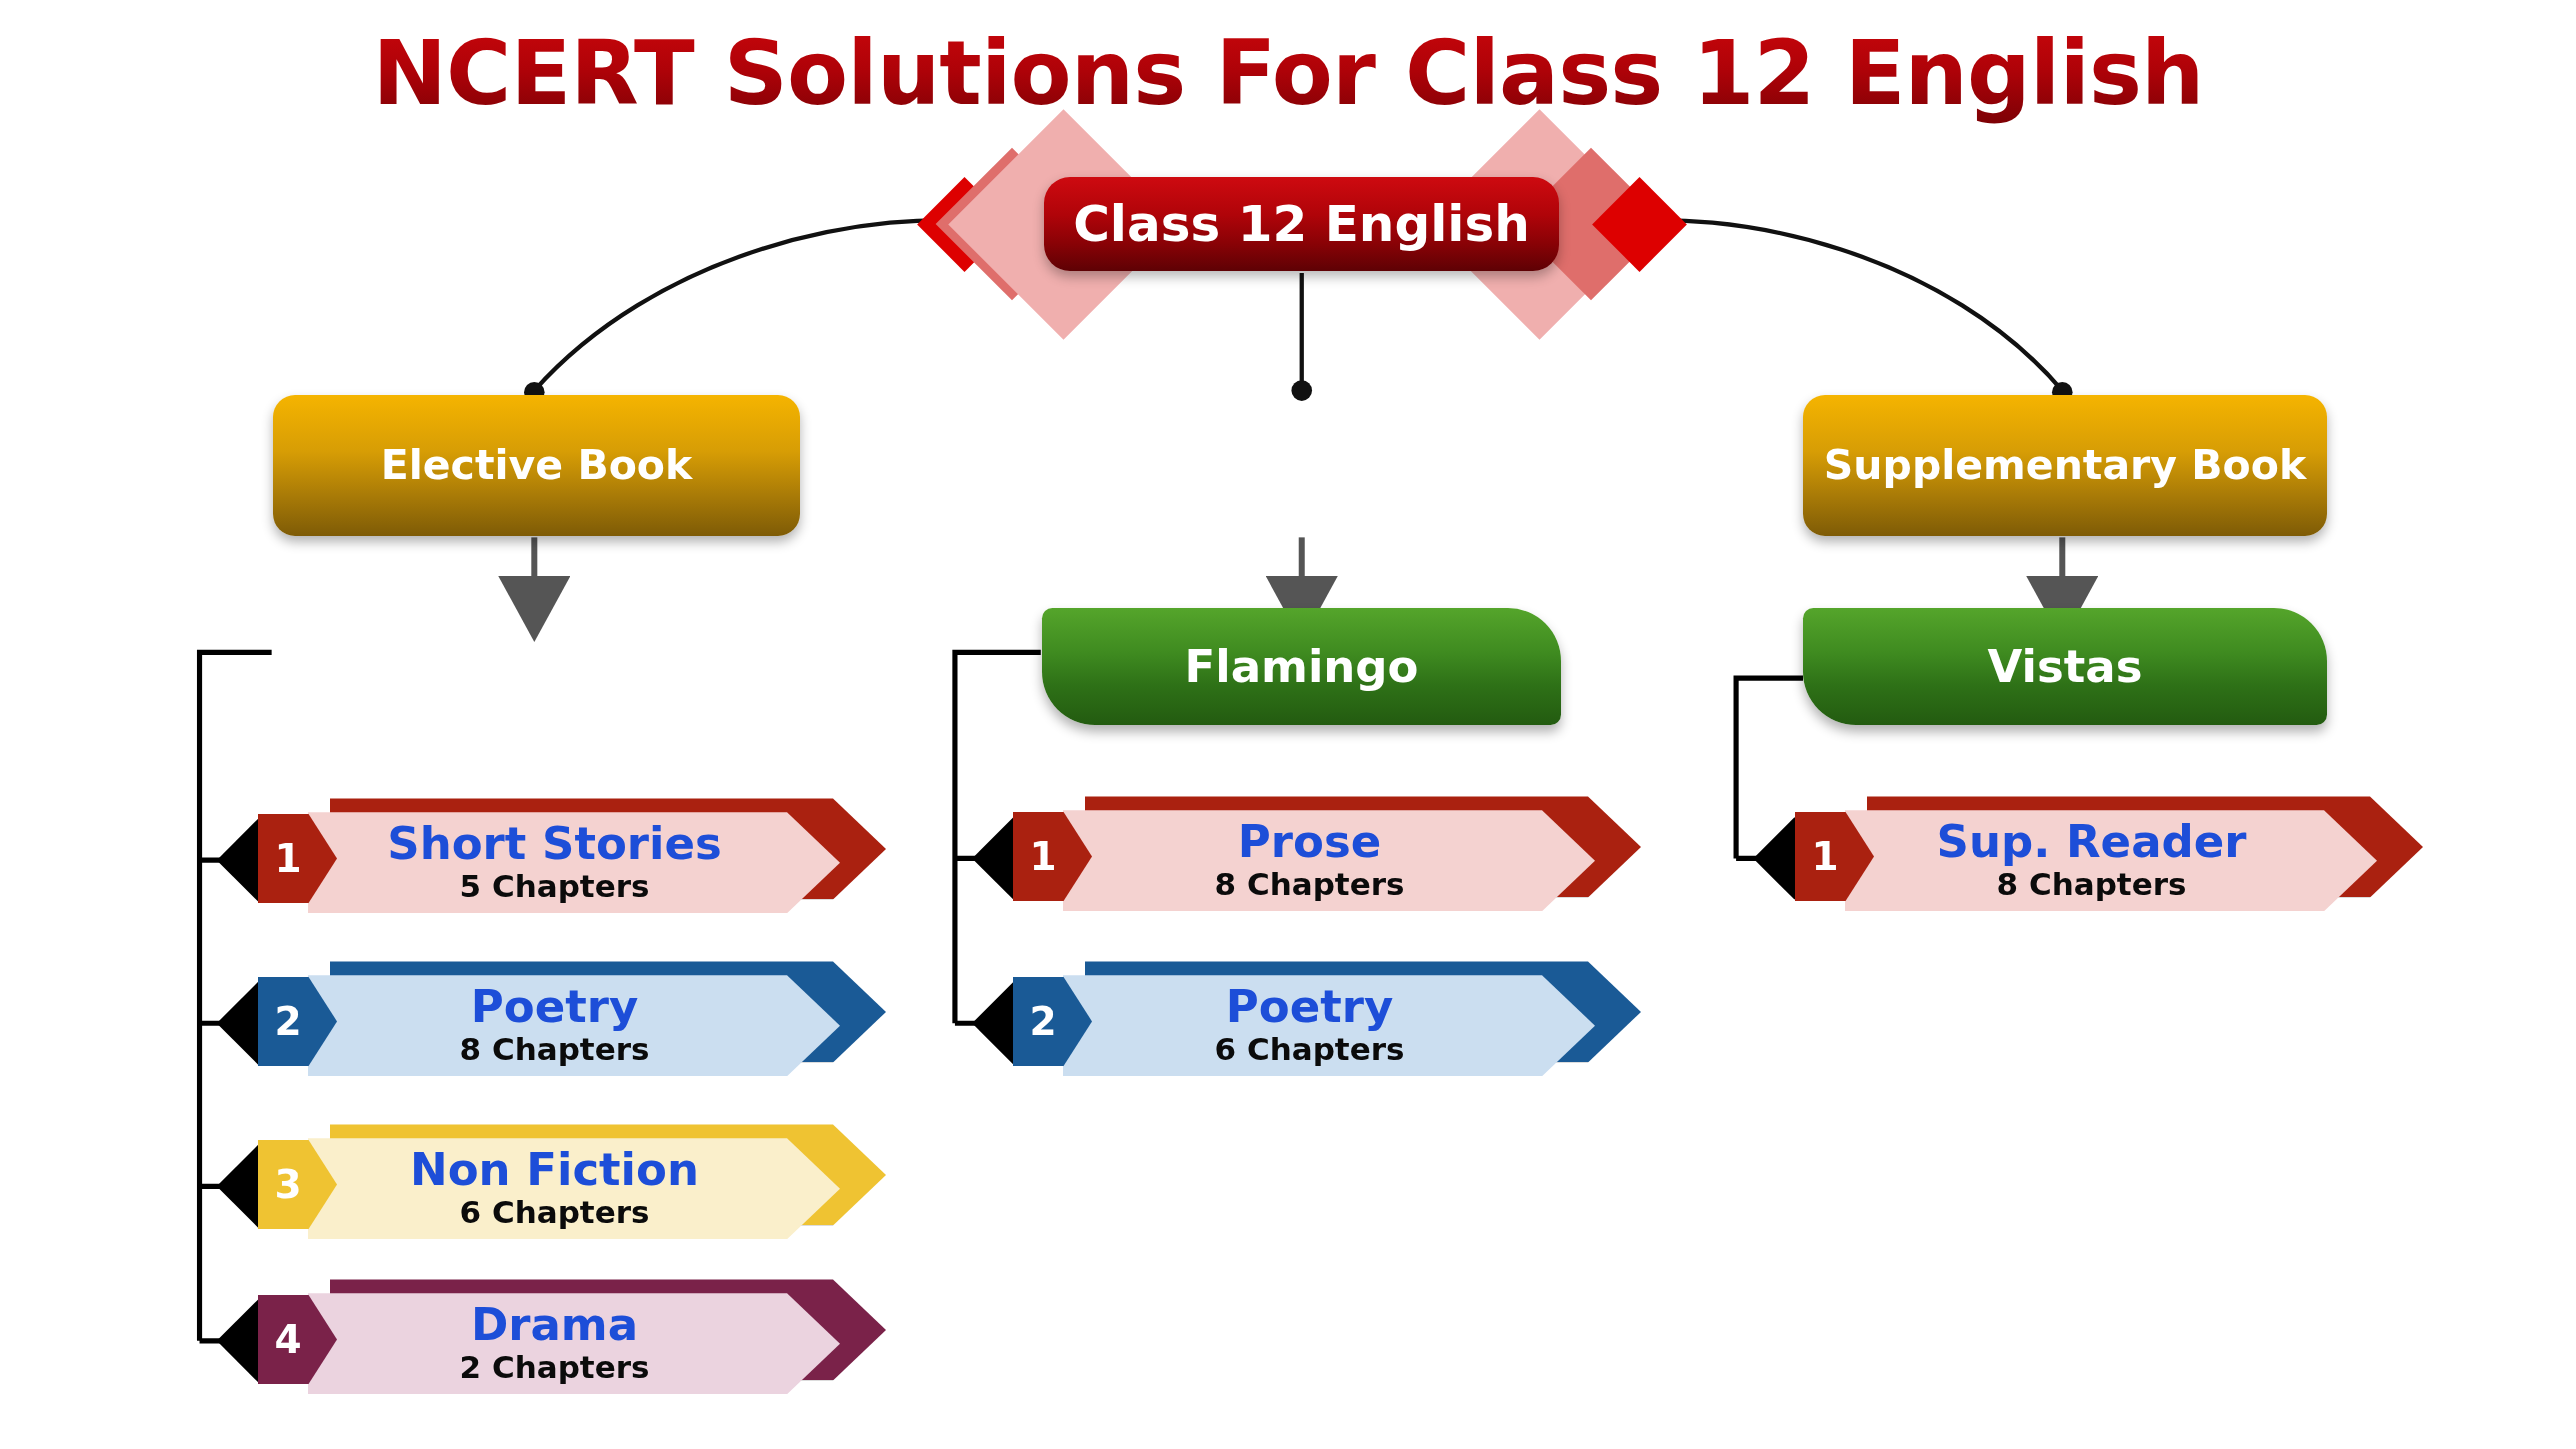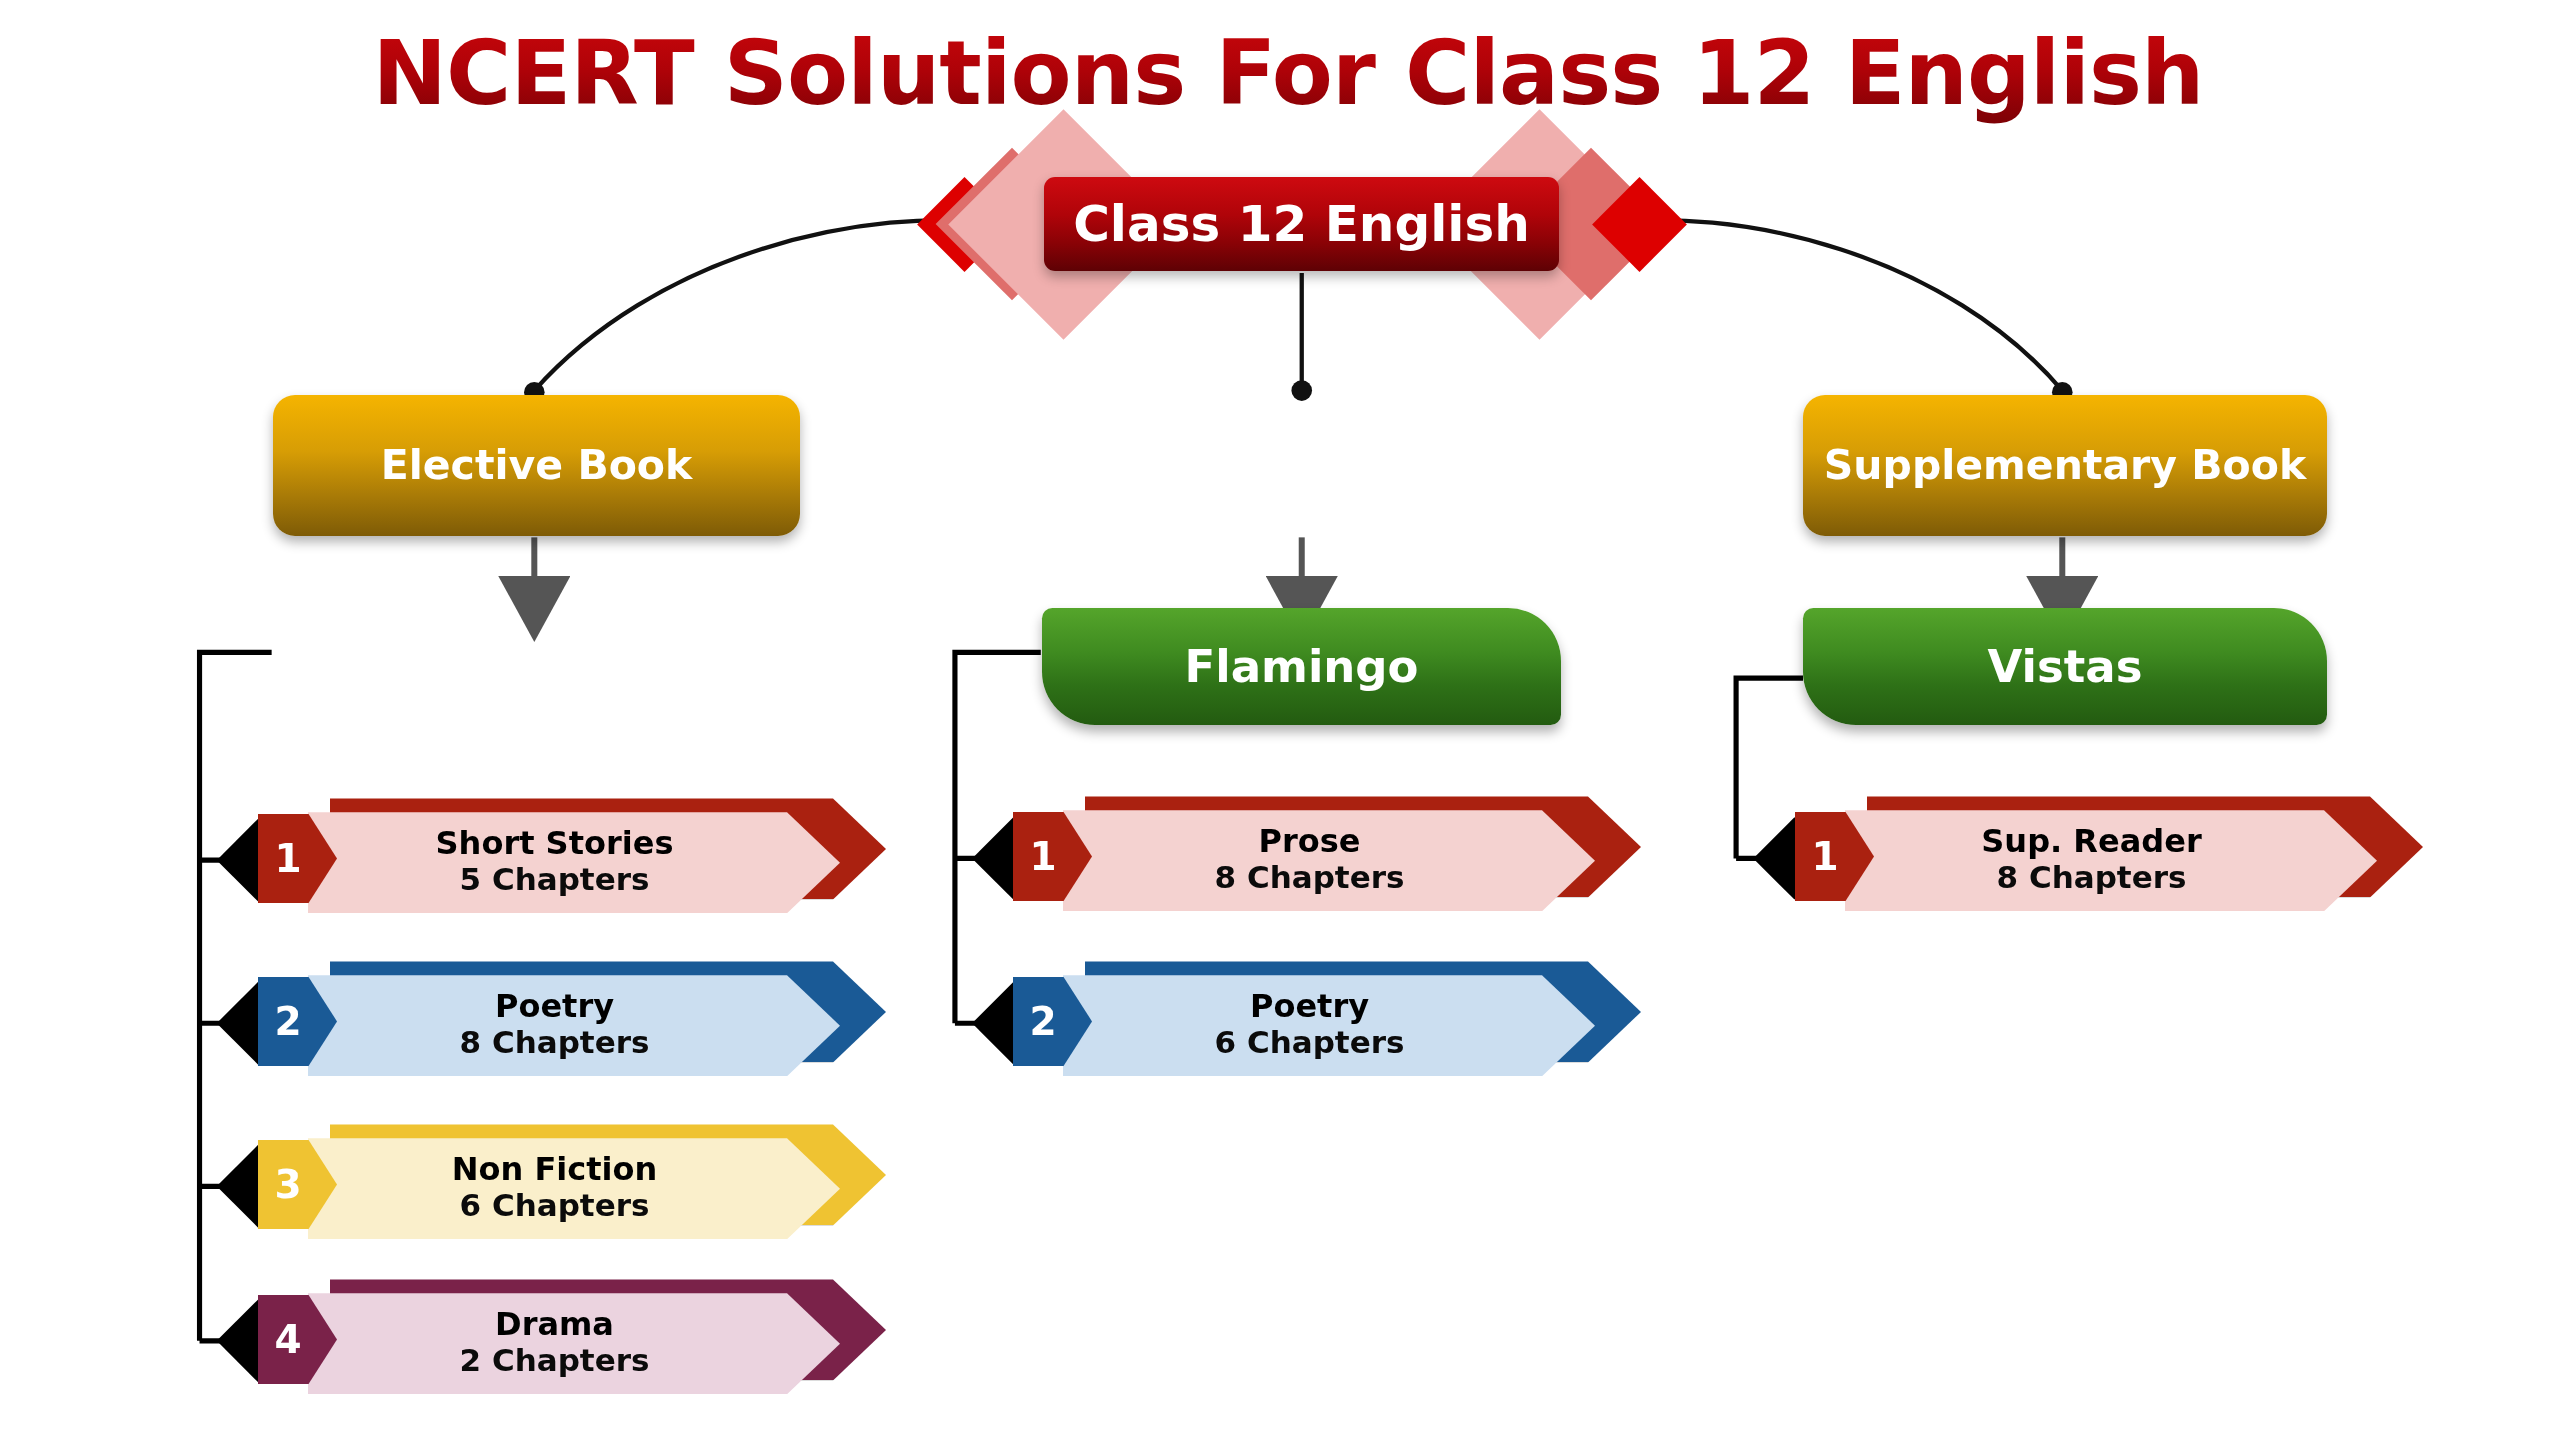--- a/index.html
+++ b/index.html
@@ -16,21 +16,21 @@
     -webkit-text-fill-color:transparent;
     font-family:"DejaVu Sans","Liberation Sans",sans-serif;
   }
 
   
   #wires { position:absolute; left:0; top:0; width:2576px; height:1449px; }
 
   
   #root-node {
     position:absolute; left:1044px; top:177px; width:515px; height:94px;
-    border-radius:11px;
+    border-radius:26px;
     background:linear-gradient(180deg,#CE0A10 0%,#B00409 40%,#8A0206 70%,#5E0104 100%);
     box-shadow:0 5.2px 12px rgba(0,0,0,.28);
     display:flex; align-items:center; justify-content:center; z-index:6;
   }
   #root-node .lbl { color:#fff; font-size:50px; font-weight:bold;
     font-family:"DejaVu Sans","Liberation Sans",sans-serif; white-space:nowrap; }
 
   .dia { position:absolute; z-index:5; }
   .dia i { display:block; width:100%; height:100%; transform:rotate(45deg); }
 
@@ -63,21 +63,21 @@
     position:absolute; left:72px; top:-8.6px; height:101px;
     clip-path:polygon(0 0, calc(100% - 53px) 0, 100% 50%, calc(100% - 53px) 100%, 0 100%);
     filter:drop-shadow(5.2px 6px 5.2px rgba(0,0,0,.32));
   }
   .row .arrow-front {
     position:absolute; left:50px; top:5.2px; height:101px;
     clip-path:polygon(0 0, calc(100% - 53px) 0, 100% 50%, calc(100% - 53px) 100%, 0 100%);
     display:flex; flex-direction:column; align-items:center; justify-content:center;
   }
   .row .arrow-front .t1 {
-    font-size:32px; font-weight:bold; color:#000000; white-space:nowrap;
+    font-size:45px; font-weight:bold; color:#1d4ed8; white-space:nowrap;
     font-family:"DejaVu Sans","Liberation Sans",sans-serif;
     margin-right:39px; line-height:1.05;
   }
   .row .arrow-front .t2 {
     font-size:31px; font-weight:bold; color:#0b0b0b; white-space:nowrap;
     font-family:"DejaVu Sans","Liberation Sans",sans-serif;
     margin-right:39px; line-height:1.2;
   }
   .row .badge {
     position:absolute; left:0; top:6.9px; width:79px; height:89px;

